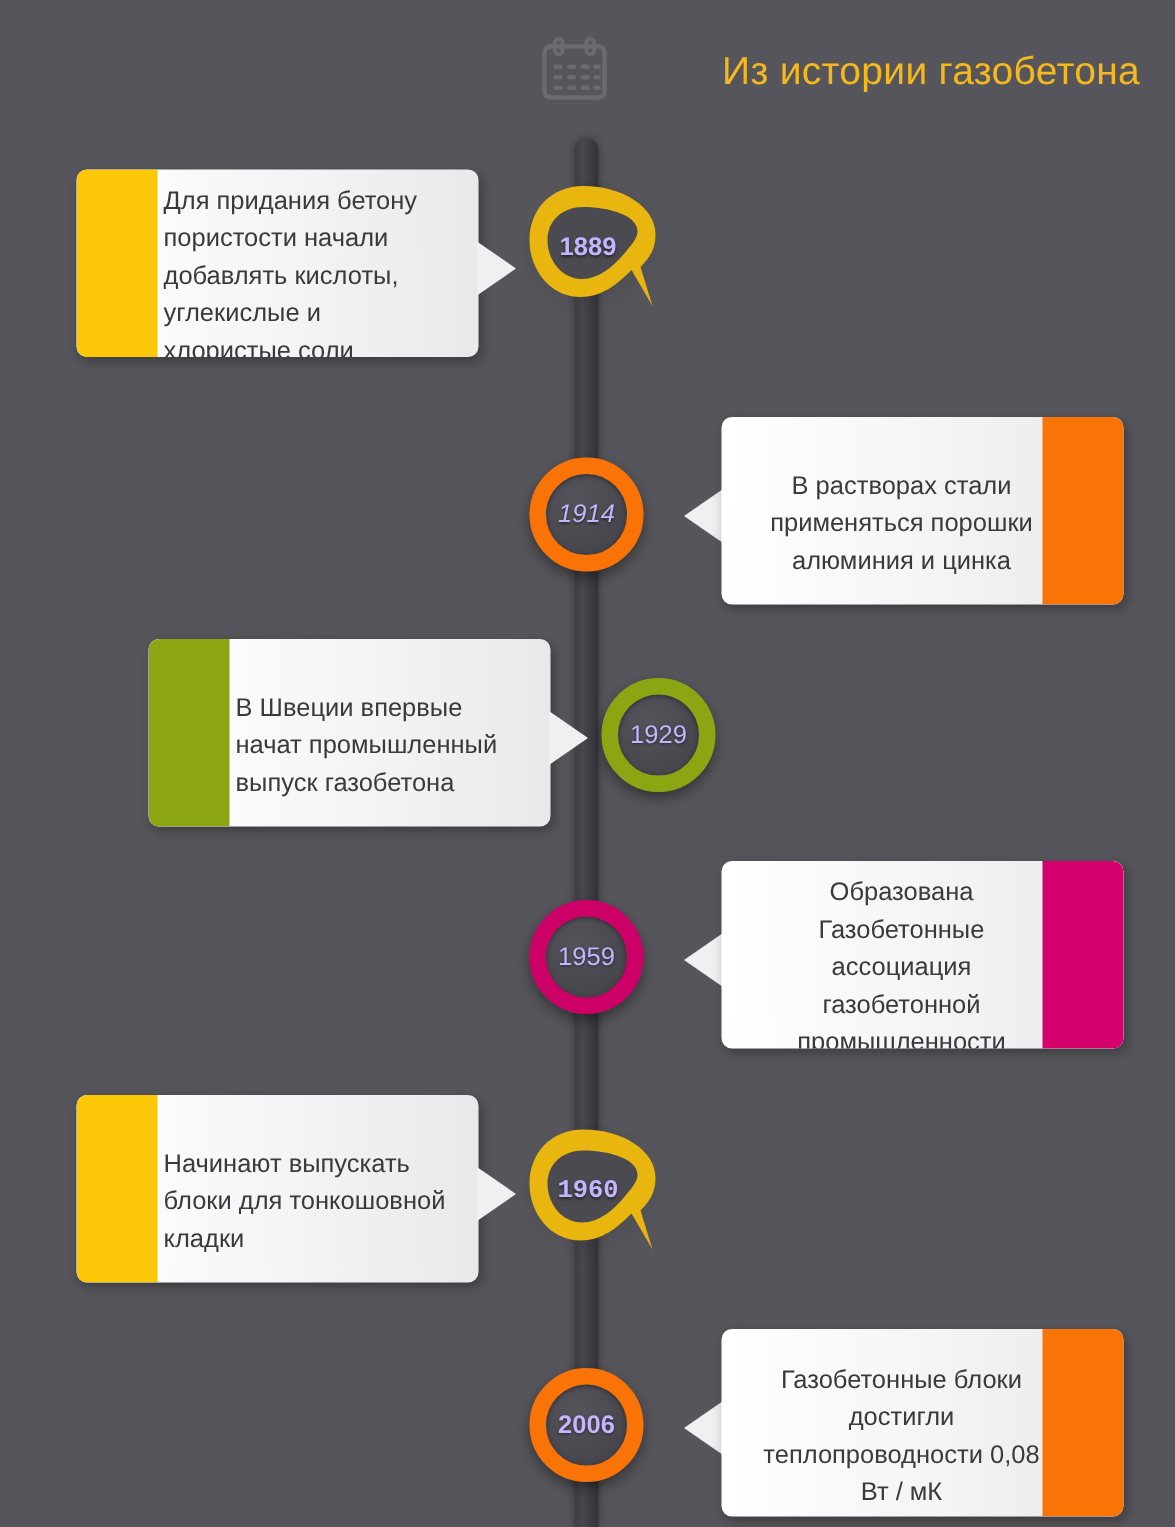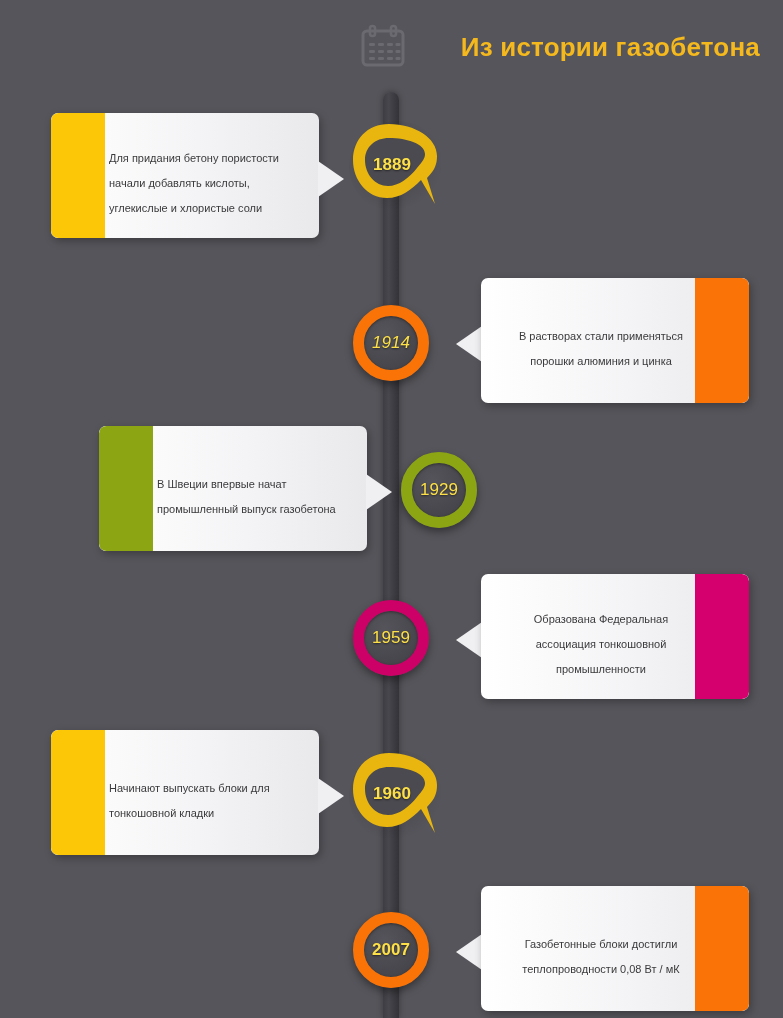--- a/index.html
+++ b/index.html
@@ -13,21 +13,21 @@
   
   #header {
     position:absolute; left:0; top:0; width:783px; height:92px;
   }
   #calendar-icon {
     position:absolute; left:361px; top:24px; width:44px; height:44px;
   }
   #page-title {
     position:absolute; left:420px; top:32px; width:340px;
     text-align:right;
-    font-size:26px; font-weight:bold;
+    font-size:26px; font-weight:normal;
     color:#f5b91d;
     letter-spacing:0.2px;
     white-space:nowrap;
   }
   
   #timeline-spine {
     position:absolute; left:383px; top:92px; width:16px; height:926px;
     background:linear-gradient(to right,#3d3d43 0%,#47474d 35%,#3a3a40 75%,#333338 100%);
     border-radius:8px 8px 0 0;
     box-shadow:0 0 6px rgba(0,0,0,.35);
@@ -45,37 +45,37 @@
   .card.left  { left:51px; }
   .card.right { left:481px; }
   .accent {
     position:absolute; top:0; width:54px; height:125px;
   }
   .accent.l { left:0;  border-radius:7px 0 0 7px; }
   .accent.r { right:0; border-radius:0 7px 7px 0; }
   .card-text {
     position:absolute; top:0; height:141px;
     display:flex; flex-direction:column; justify-content:center;
-    font-size:11px; line-height:25px; color:#3a3a3c;
+    font-size:17px; line-height:25px; color:#3a3a3c;
   }
   .card.left  .card-text { left:58px;  width:196px; padding-right:4px; }
   .card.right .card-text { left:27px;  width:186px;text-align:center; }
   
   .notch { position:absolute; top:48px; width:28px; height:36px; }
   .notch svg { display:block; }
   .notch.to-right { left:318px; }
   .notch.to-left  { left:454px; }
   
   .marker {
     position:absolute; width:76px; height:76px; left:353px;
   }
   .marker .year {
     position:absolute; inset:0;
     display:flex; align-items:center; justify-content:center;
-    font-size:17px; color:#fde047;
+    font-size:17px; color:#c4b5fd;
     text-shadow:0 1px 2px rgba(0,0,0,.5);
     z-index:4;
   }
   .marker.ring .shape {
     position:absolute; inset:0; border-radius:50%;
     border:11px solid var(--c);
     background:radial-gradient(circle at 38% 32%,#54545a 0%,#46464c 70%,#3f3f45 100%);
     box-shadow:0 4px 9px rgba(0,0,0,.40), inset 0 1px 3px rgba(0,0,0,.4);
   }
   .marker.drop { width:92px; height:88px; left:349px; }
@@ -183,52 +183,52 @@
     <div class="shape"></div>
     <div class="year">1959</div>
   </div>
   <div class="notch to-left">
     <svg width="28" height="36" viewBox="0 0 28 36">
       <path d="M28 0 L2 18 L28 36 Z" fill="#f0f0f2"></path>
     </svg>
   </div>
   <div class="card right">
     <div class="accent r" style="background:#d5006d;"></div>
-    <div class="card-text">Образована Федеральная ассоциация тонкошовной промышленности</div>
+    <div class="card-text">Образована Газобетонные ассоциация газобетонной промышленности</div>
   </div>
 </div>
 
 <div class="row" style="top:730px;">
   <div class="marker-glow" style="top:20px;"></div>
   <div class="card left">
     <div class="accent l" style="background:#fbc707;"></div>
     <div class="card-text">Начинают выпускать блоки для тонкошовной кладки</div>
   </div>
   <div class="notch to-right">
     <svg width="28" height="36" viewBox="0 0 28 36">
       <path d="M0 0 L26 18 L0 36 Z" fill="#f0f0f2"></path>
     </svg>
   </div>
-  <div class="marker drop" style="top:19px;">
+  <div class="marker drop" style="top:19px;font-family:Liberation Mono, monospace;">
     <svg width="92" height="88" viewBox="0 0 92 88">
       <path d="M40 4 C18 4 4 20 4 40 C4 60 18 78 38 78
                C52 78 62 70 72 60 L86 84 L78 58
                C86 50 88 44 88 36 C88 18 66 4 40 4 Z" fill="#e8b60f"></path>
       <path d="M40 18 C26 18 16 27 16 40 C16 54 26 66 39 66
                C50 66 60 58 68 48 C74 41 76 38 76 34
                C76 24 58 18 40 18 Z" fill="#4a4a50"></path>
     </svg>
     <div class="year">1960</div>
   </div>
 </div>
 
 <div class="row" style="top:886px;">
   <div class="marker ring bold" style="top:26px; --c:#f97306;">
     <div class="shape"></div>
-    <div class="year">2007</div>
+    <div class="year">2006</div>
   </div>
   <div class="notch to-left">
     <svg width="28" height="36" viewBox="0 0 28 36">
       <path d="M28 0 L2 18 L28 36 Z" fill="#f0f0f2"></path>
     </svg>
   </div>
   <div class="card right">
     <div class="accent r" style="background:#f97306;"></div>
     <div class="card-text">Газобетонные блоки достигли теплопроводности 0,08 Вт / мК</div>
   </div>

